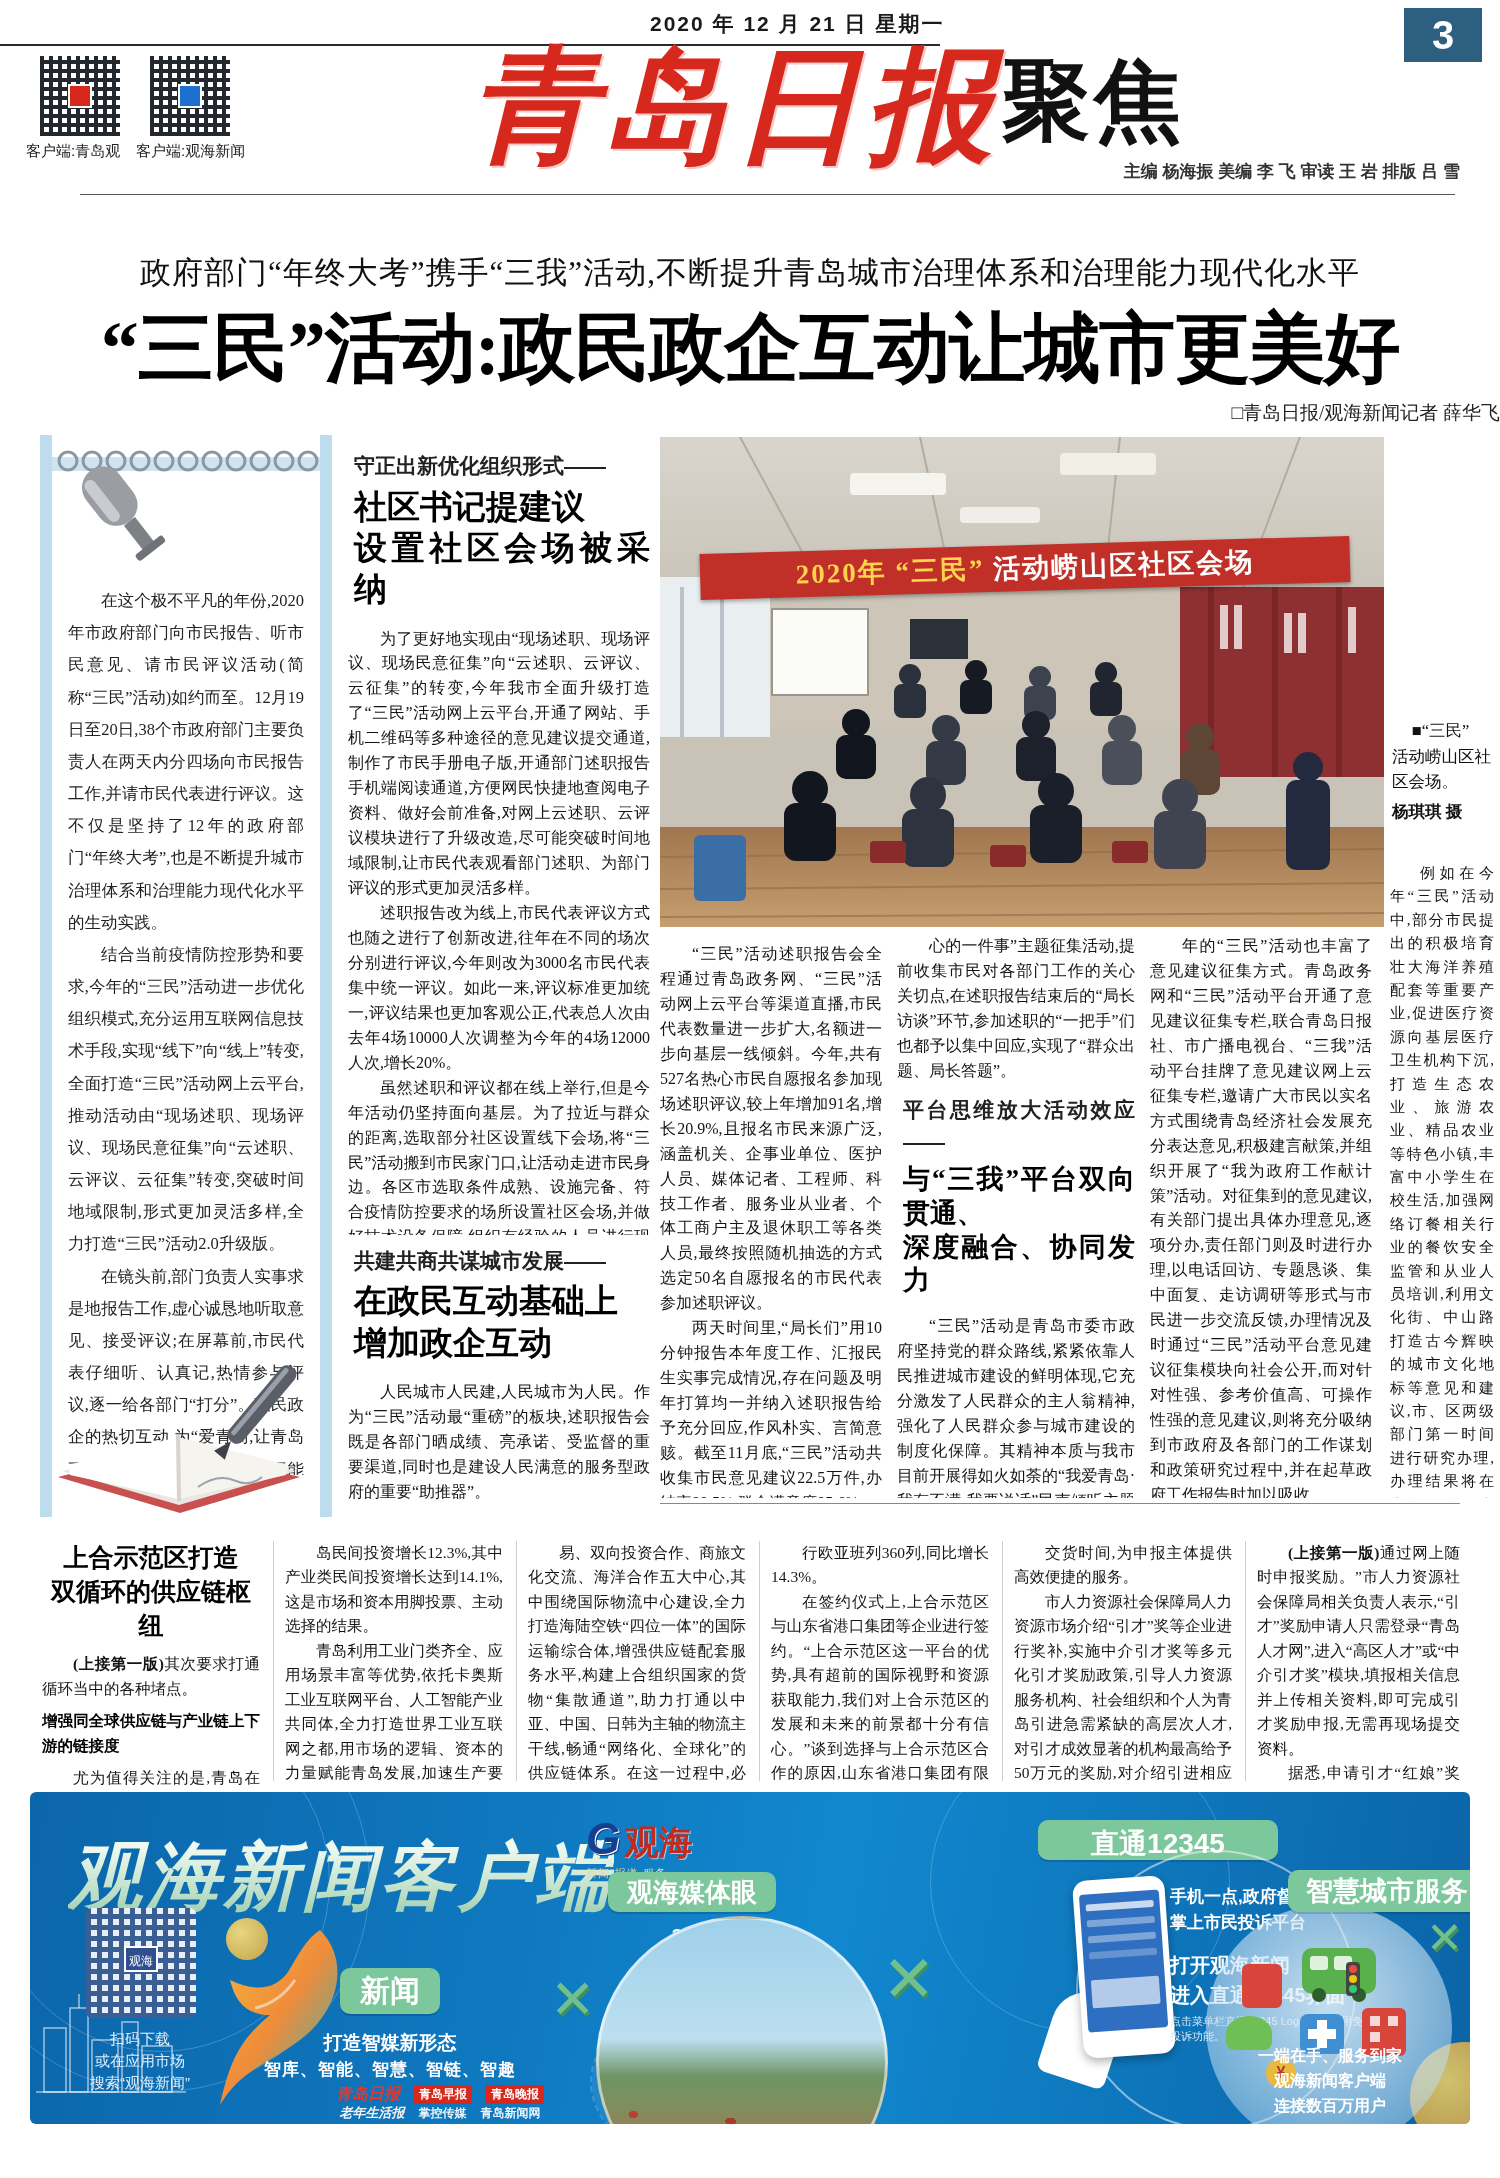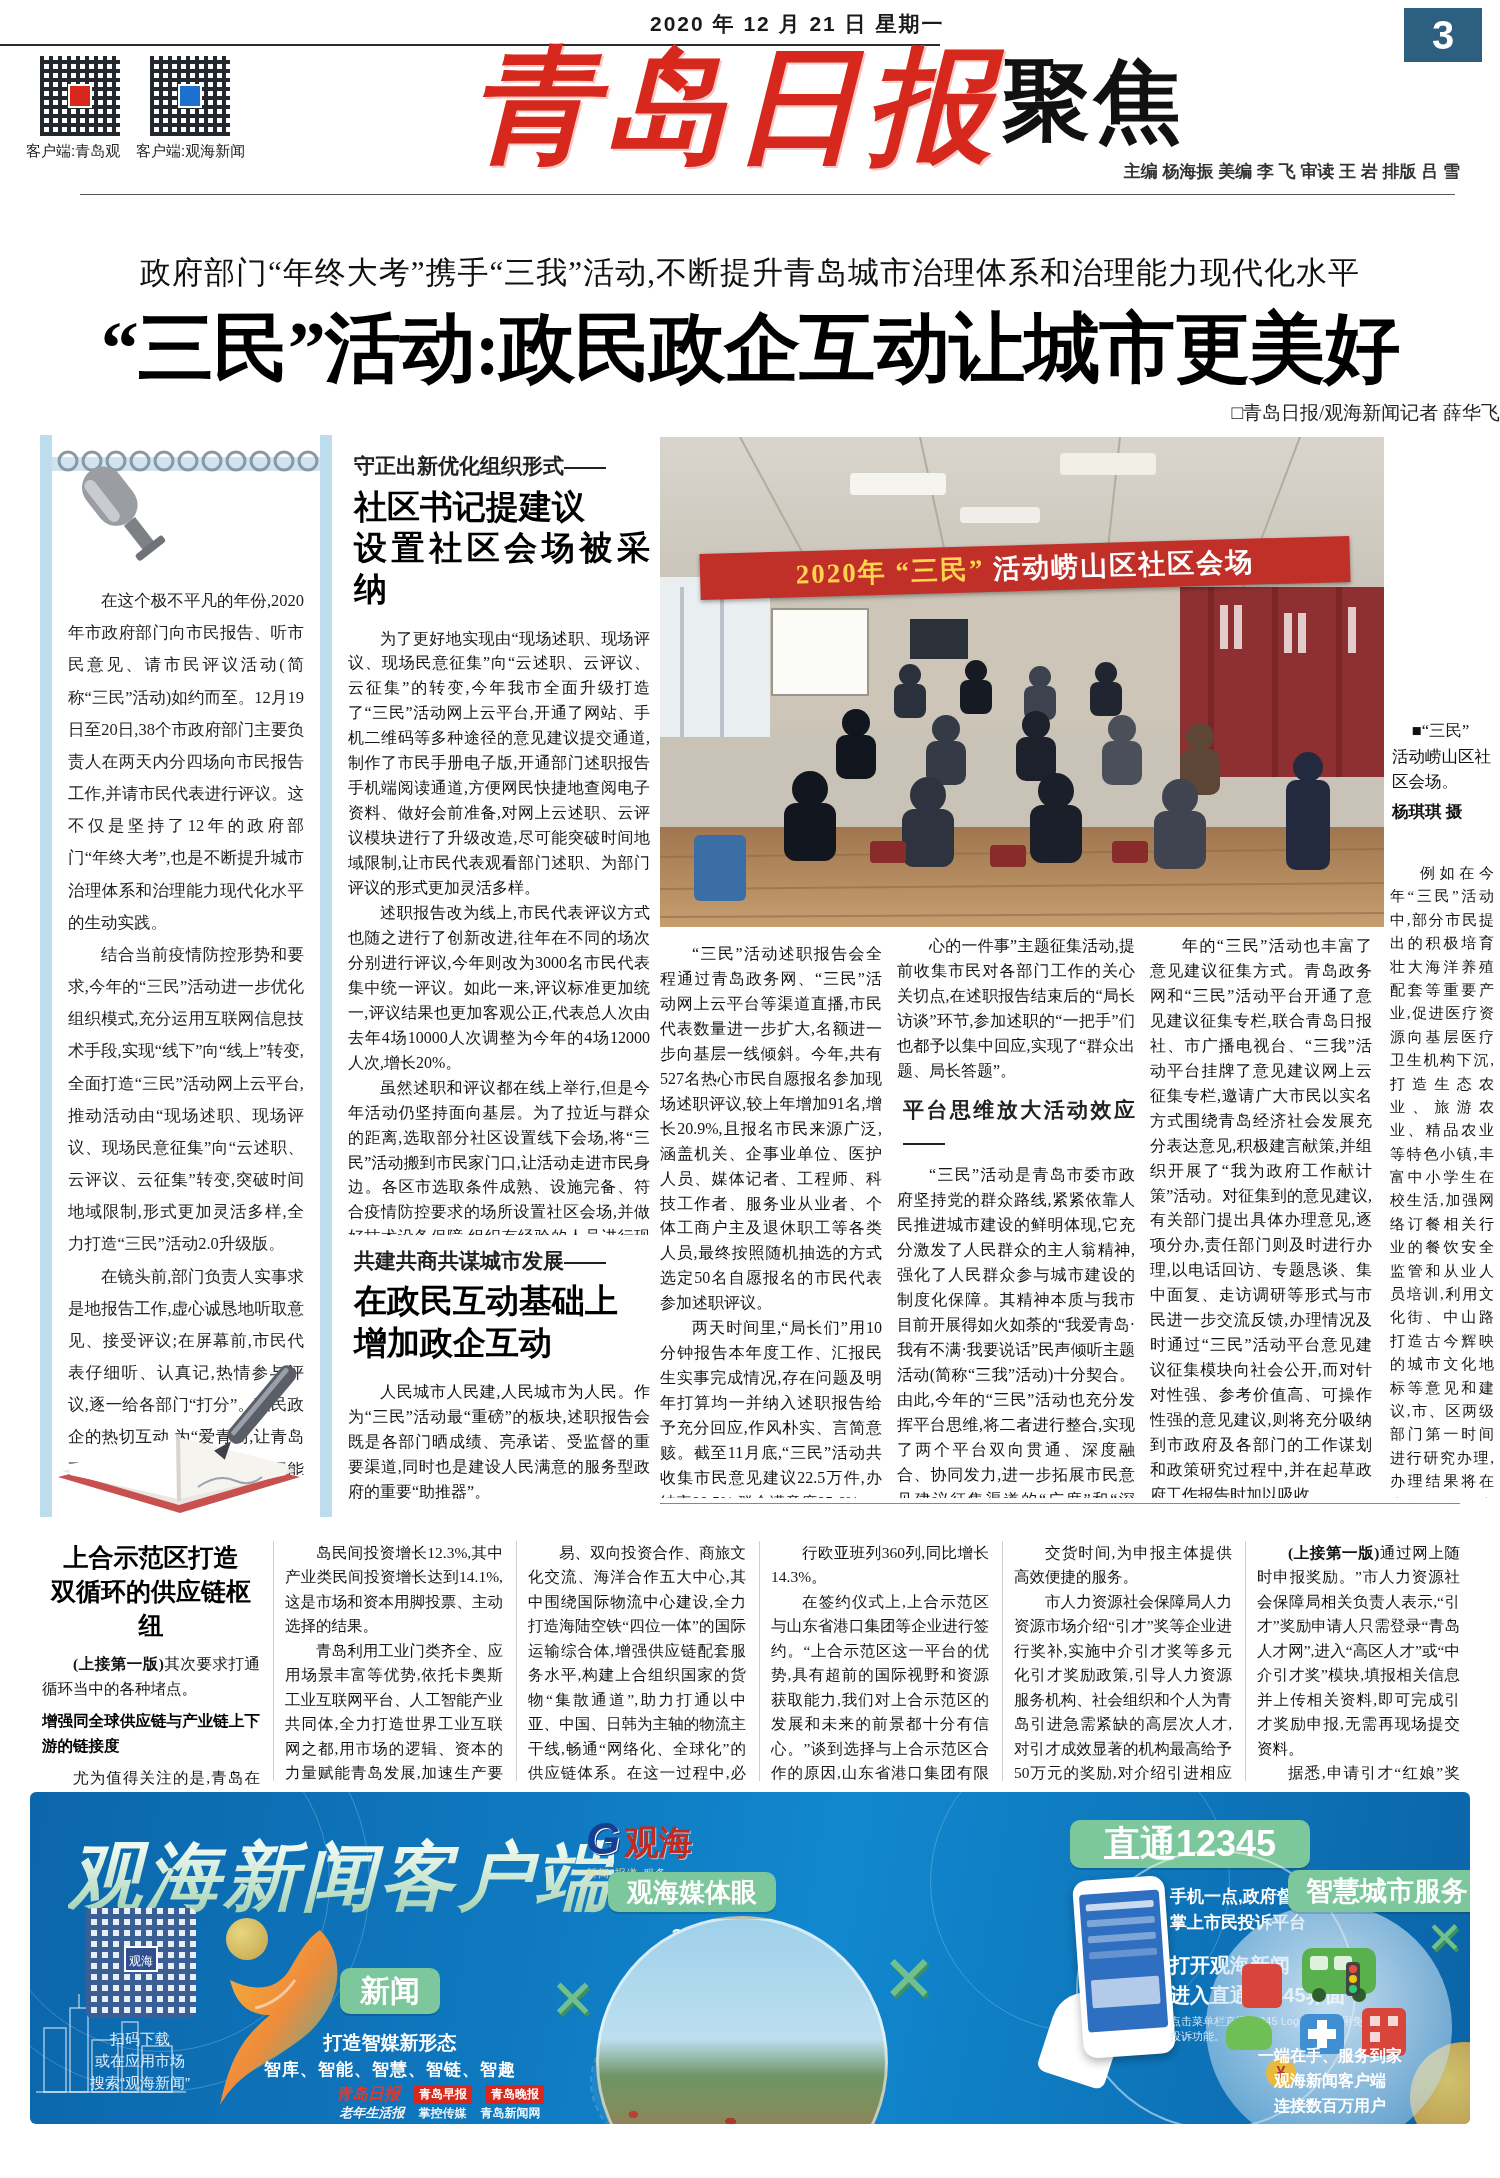--- a/index.html
+++ b/index.html
@@ -127,21 +127,21 @@
         radial-gradient(9px 6px at 46% 35%,#a73c2c 60%,transparent 61%),
         radial-gradient(11px 7px at 63% 60%,#bd4e30 60%,transparent 61%),
         radial-gradient(9px 6px at 80% 40%,#ab402d 60%,transparent 61%),
         radial-gradient(10px 7px at 90% 70%,#c25532 60%,transparent 61%),
         radial-gradient(12px 8px at 35% 80%,#b5452f 60%,transparent 61%),
         radial-gradient(12px 8px at 70% 85%,#a73c2c 60%,transparent 61%);
   }
   .xmark { position:absolute; color:#6fc08e; font-weight:bold; text-shadow:2px 3px 0 #3f8f63; }
   .hot-circle { position:absolute; left:1046px; top:58px; width:280px; height:280px; border-radius:50%;
                 border:2px solid rgba(255,255,255,.5); }
-  .hot-pill { left:1040px; top:28px; width:240px; height:48px; font-size:36px; line-height:48px; }
+  .hot-pill { left:1008px; top:28px; width:240px; height:40px; font-size:28px; line-height:48px; }
   .hot-lines { position:absolute; left:1140px; top:92px; width:200px; color:#fff; font-size:17px;
                line-height:1.5; font-weight:bold; }
   .hot-bold { position:absolute; left:1140px; top:158px; width:220px; color:#fff; font-size:20px;
               font-weight:bold; line-height:1.5; }
   .hot-note { position:absolute; left:1140px; top:222px; width:210px; color:#d7e9f7; font-size:11px; line-height:1.4; }
   .phone { position:absolute; left:1048px; top:86px; width:92px; height:178px; background:#fff; border-radius:14px;
            box-shadow:0 4px 10px rgba(0,0,0,.3); transform:rotate(-4deg); }
   .phone .screen { position:absolute; left:6px; top:14px; right:6px; bottom:26px; background:#2f6fc1;
                    border-radius:4px; overflow:hidden; }
   .phone .bar { position:absolute; left:8%; width:84%; height:7px; background:rgba(255,255,255,.75); border-radius:2px; }
@@ -384,20 +384,24 @@
 <div class="col" style="left:660px; top:942px; width:222px; height:556px;">
     <p>“三民”活动述职报告会全程通过青岛政务网、“三民”活动网上云平台等渠道直播,市民代表数量进一步扩大,名额进一步向基层一线倾斜。今年,共有527名热心市民自愿报名参加现场述职评议,较上年增加91名,增长20.9%,且报名市民来源广泛,涵盖机关、企事业单位、医护人员、媒体记者、工程师、科技工作者、服务业从业者、个体工商户主及退休职工等各类人员,最终按照随机抽选的方式选定50名自愿报名的市民代表参加述职评议。</p>
     <p>两天时间里,“局长们”用10分钟报告本年度工作、汇报民生实事完成情况,存在问题及明年打算均一并纳入述职报告给予充分回应,作风朴实、言简意赅。截至11月底,“三民”活动共收集市民意见建议22.5万件,办结率99.5%,群众满意度95.6%。</p>
   </div>
 
 <div class="col" style="left:897px; top:934px; width:238px; height:564px;">
   <div>
       <p>心的一件事”主题征集活动,提前收集市民对各部门工作的关心关切点,在述职报告结束后的“局长访谈”环节,参加述职的“一把手”们也都予以集中回应,实现了“群众出题、局长答题”。</p>
     </div>
   <div class="sec-kicker">平台思维放大活动效应——</div>
+  <div class="sec-title small">
+    <span>与“三我”平台双向贯通、</span><br>
+    <span>深度融合、协同发力</span>
+  </div>
   <div style="overflow:hidden;">
       <p>“三民”活动是青岛市委市政府坚持党的群众路线,紧紧依靠人民推进城市建设的鲜明体现,它充分激发了人民群众的主人翁精神,强化了人民群众参与城市建设的制度化保障。其精神本质与我市目前开展得如火如荼的“我爱青岛·我有不满·我要说话”民声倾听主题活动(简称“三我”活动)十分契合。由此,今年的“三民”活动也充分发挥平台思维,将二者进行整合,实现了两个平台双向贯通、深度融合、协同发力,进一步拓展市民意见建议征集渠道的“广度”和“深度”,放大活动效应。</p>
     </div>
 </div>
 
 <div class="col" style="left:1150px; top:934px; width:222px; height:564px;">
     <p>年的“三民”活动也丰富了意见建议征集方式。青岛政务网和“三民”活动平台开通了意见建议征集专栏,联合青岛日报社、市广播电视台、“三我”活动平台挂牌了意见建议网上云征集专栏,邀请广大市民以实名方式围绕青岛经济社会发展充分表达意见,积极建言献策,并组织开展了“我为政府工作献计策”活动。对征集到的意见建议,有关部门提出具体办理意见,逐项分办,责任部门则及时进行办理,以电话回访、专题恳谈、集中面复、走访调研等形式与市民进一步交流反馈,办理情况及时通过“三民”活动平台意见建议征集模块向社会公开,而对针对性强、参考价值高、可操作性强的意见建议,则将充分吸纳到市政府及各部门的工作谋划和政策研究过程中,并在起草政府工作报告时加以吸收。</p>
   </div>
 
 <div class="col" style="left:1390px; top:862px; width:104px; height:636px; font-size:15px;">

